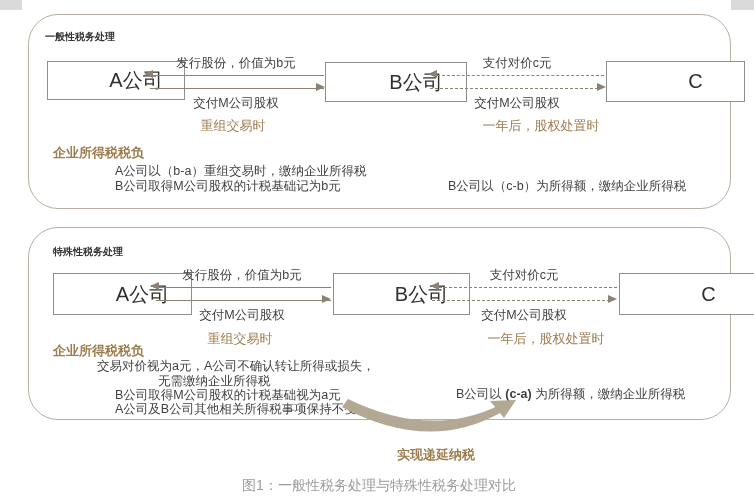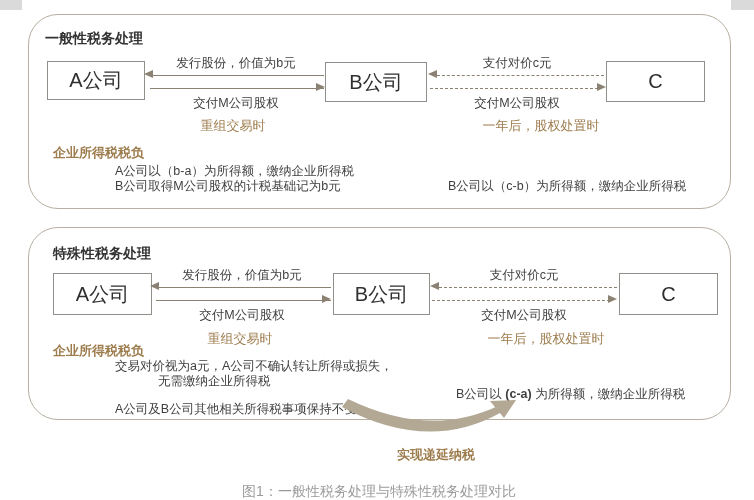--- a/index.html
+++ b/index.html
@@ -1,33 +1,33 @@
 <!DOCTYPE html>
 <html><head>
 <meta charset="utf-8">
 <style>
   html,body{margin:0;padding:0;background:#ffffff;}
   .stage{position:relative;width:754px;height:500px;background:#ffffff;overflow:hidden;
          font-family:"Liberation Sans",sans-serif;}
   .panel{position:absolute;border:1.5px solid #b7afa1;border-radius:30px;background:#ffffff;}
-  .panel-title{position:absolute;font-size:14px;font-weight:bold;color:#333333;white-space:nowrap;}
+  .panel-title{position:absolute;font-size:10px;font-weight:bold;color:#333333;white-space:nowrap;}
   .cbox{position:absolute;border:1.5px solid #90908a;background:#ffffff;display:flex;
-        align-items:center;justify-content:center;font-size:20px;color:#2f2f2f;}
+        align-items:center;justify-content:center;font-size:20px;color:#2f2f2f;padding-left:40px;}
   .hline{position:absolute;height:0;border-top:1.6px solid #8c8274;}
   .hline.dashed{border-top-style:dashed;}
   .ah{position:absolute;width:0;height:0;border-style:solid;}
   .ah-left{border-width:4.5px 9px 4.5px 0;border-color:transparent #8c8274 transparent transparent;}
   .ah-right{border-width:4.5px 0 4.5px 9px;border-color:transparent transparent transparent #8c8274;}
   .lbl{position:absolute;font-size:12.5px;color:#3f3f3f;white-space:nowrap;transform:translateX(-50%);}
   .phase{position:absolute;font-size:13px;font-weight:normal;color:#9d7c4d;white-space:nowrap;transform:translateX(-50%);}
   .gold-head{position:absolute;font-size:13px;font-weight:bold;color:#9d7c4d;white-space:nowrap;}
   .note{position:absolute;font-size:12.5px;color:#3f3f3f;white-space:nowrap;}
   .note b{font-weight:bold;}
   .deferred{position:absolute;font-size:13px;font-weight:bold;color:#9d7c4d;white-space:nowrap;transform:translateX(-50%);}
-  .caption{position:absolute;font-size:14px;color:#9b9b9b;white-space:nowrap;transform:translateX(-50%);margin-top:6px;}
+  .caption{position:absolute;font-size:14px;color:#9b9b9b;white-space:nowrap;transform:translateX(-50%);}
   .corner{position:absolute;background:#dadada;}
   svg{position:absolute;overflow:visible;}
 </style>
 </head>
 <body>
 
 <div class="stage">
 
   <div class="corner" style="left:0;top:0;width:22px;height:10px;"></div>
   <div class="corner" style="left:731px;top:0;width:23px;height:10px;"></div>
@@ -56,21 +56,21 @@
   <div class="ah ah-left" style="left:428px;top:70px;"></div>
   <div class="hline dashed" style="left:430px;top:88px;width:168px;"></div>
   <div class="ah ah-right" style="left:597px;top:83px;"></div>
   <div class="lbl" style="left:517px;top:55px;">支付对价c元</div>
   <div class="lbl" style="left:517px;top:95px;">交付M公司股权</div>
 
   <div class="phase" style="left:233px;top:117px;">重组交易时</div>
   <div class="phase" style="left:541px;top:117px;">一年后，股权处置时</div>
 
   <div class="gold-head" style="left:53px;top:144px;">企业所得税税负</div>
-  <div class="note" style="left:115px;top:163px;">A公司以（b-a）为所得额，缴纳企业所得税</div>
+  <div class="note" style="left:115px;top:163px;">A公司以（b-a）重组交易时，缴纳企业所得税</div>
   <div class="note" style="left:115px;top:178px;text-align:center;">B公司取得M公司股权的计税基础记为b元</div>
   <div class="note" style="left:448px;top:178px;">B公司以（c-b）为所得额，缴纳企业所得税</div>
 
   <div class="panel" style="left:28px;top:227px;width:701px;height:191px;"></div>
   <div class="panel-title" style="left:53px;top:245px;">特殊性税务处理</div>
 
   <div class="cbox" style="left:53px;top:273px;width:97px;height:40px;">
     <span>A公司</span>
   </div>
   <div class="cbox" style="left:333px;top:273px;width:95px;height:40px;">
@@ -91,22 +91,23 @@
   <div class="ah ah-left" style="left:430px;top:282px;"></div>
   <div class="hline dashed" style="left:432px;top:300px;width:178px;"></div>
   <div class="ah ah-right" style="left:608px;top:295px;"></div>
   <div class="lbl" style="left:524px;top:267px;">支付对价c元</div>
   <div class="lbl" style="left:524px;top:307px;">交付M公司股权</div>
 
   <div class="phase" style="left:240px;top:330px;">重组交易时</div>
   <div class="phase" style="left:546px;top:330px;">一年后，股权处置时</div>
 
   <div class="gold-head" style="left:53px;top:342px;">企业所得税税负</div>
-  <div class="note" style="left:115px;top:358px;">交易对价视为a元，A公司不确认转让所得或损失，</div>
+  <div class="note" style="left:97px;top:358px;">交易对价视为a元，A公司不确认转让所得或损失，</div>
   <div class="note" style="left:115px;top:373px;margin-left:43px;">无需缴纳企业所得税</div>
+  <div class="note" style="left:115px;top:387px;">B公司取得M公司股权的计税基础视为a元</div>
   <div class="note" style="left:115px;top:401px;">A公司及B公司其他相关所得税事项保持不变</div>
 
   <div class="note" style="left:456px;top:386px;"><span>B公司以 </span><b>(c-a)</b><span> 为所得额，缴纳企业所得税</span></div>
 
   <svg style="left:330px;top:397px;" width="200" height="58" viewBox="0 0 200 58">
     <path d="M12,10 Q98,56 170,16 L170,8 Q100,42 18,2 Z" fill="#b3a893"></path>
     <polygon points="186,3 174,21 160,4" fill="#b3a893"></polygon>
   </svg>
   <div class="deferred" style="left:436px;top:446px;">实现递延纳税</div>
 

